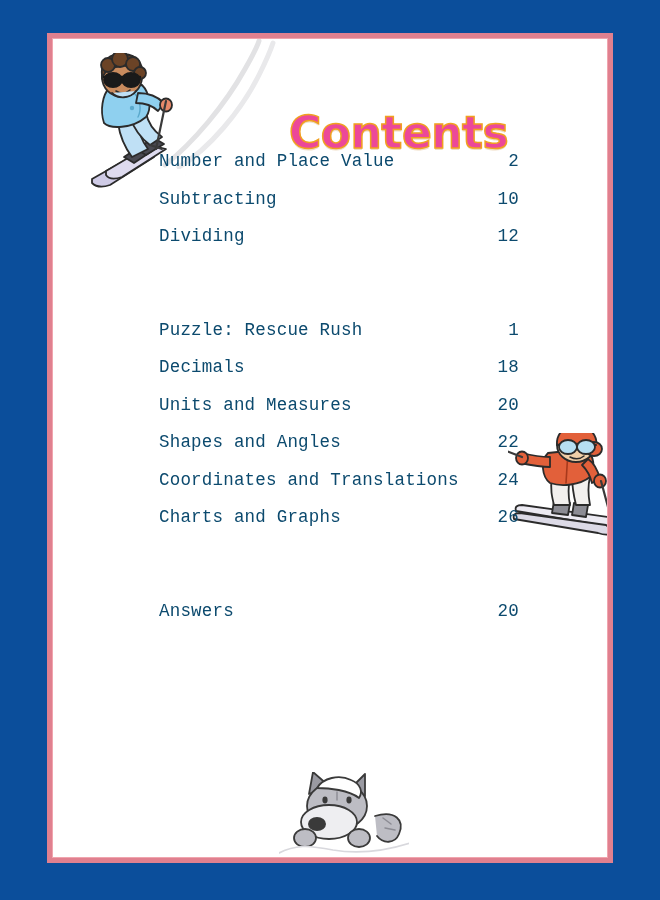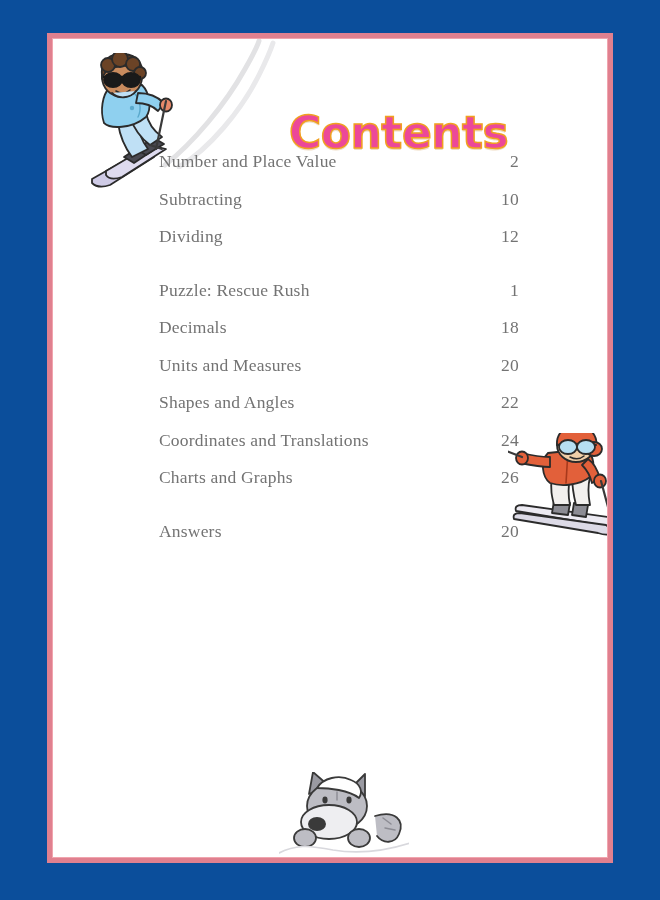--- a/index.html
+++ b/index.html
@@ -66,26 +66,26 @@
   
   .toc {
     position: absolute;
     left: 106px;   
     top: 112px;    
     width: 360px;
   }
   .toc-row {
     position: relative;
     height: 37.5px;
-    font-family: Liberation Serif, serif;
+    font-family: Liberation Mono, monospace;
     font-size: 17.5px;
-    color: #737373;
+    color: #0c4a6e;
     letter-spacing: 0.2px;
   }
-  .toc-row.gap-before { margin-top: 16px; }
+  .toc-row.gap-before { margin-top: 56px; }
   .toc-label {
     position: absolute;
     left: 0;
     top: 0;
     white-space: nowrap;
   }
   .toc-page {
     position: absolute;
     right: 0;
     top: 0;

